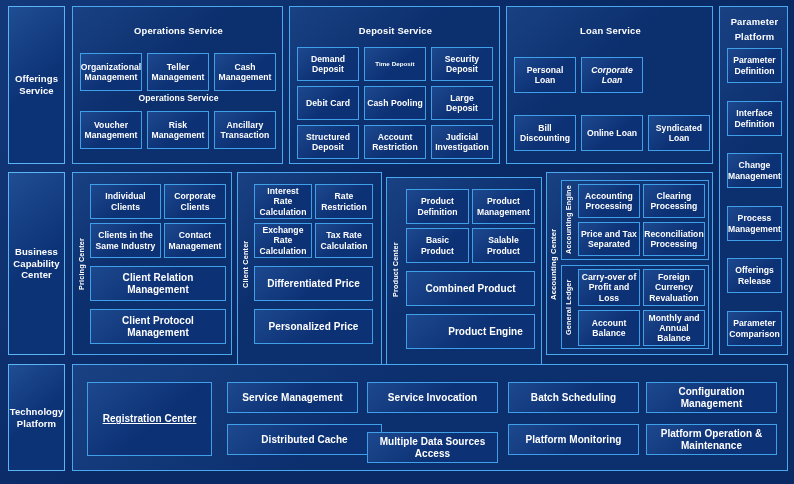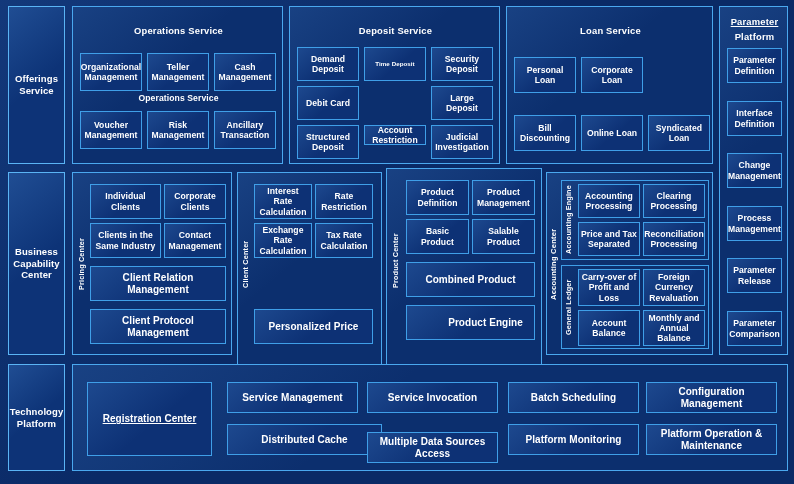--- a/index.html
+++ b/index.html
@@ -115,47 +115,48 @@
   </div>
 
   <div class="panel" style="left:289px;top:6px;width:211px;height:158px;">
     <div class="panel-title" style="left:0;top:18px;width:211px;">Deposit Service</div>
 
     <div class="cell" style="left:7px;top:40px;width:62px;height:34px;">Demand Deposit</div>
     <div class="cell tiny" style="left:74px;top:40px;width:62px;height:34px;">Time Deposit</div>
     <div class="cell" style="left:141px;top:40px;width:62px;height:34px;">Security Deposit</div>
 
     <div class="cell" style="left:7px;top:79px;width:62px;height:34px;">Debit Card</div>
+    <div class="cell" style="left:74px;top:79px;width:62px;height:34px;">Cash Pooling</div>
     <div class="cell" style="left:141px;top:79px;width:62px;height:34px;">Large Deposit</div>
 
     <div class="cell" style="left:7px;top:118px;width:62px;height:34px;">Structured Deposit</div>
-    <div class="cell" style="left:74px;top:118px;width:62px;height:20px;">Account Restriction</div>
+    <div class="cell" style="left:74px;top:118px;width:62px;height:34px;">Account Restriction</div>
     <div class="cell" style="left:141px;top:118px;width:62px;height:34px;">Judicial Investigation</div>
   </div>
 
   <div class="panel" style="left:506px;top:6px;width:207px;height:158px;">
     <div class="panel-title" style="left:0;top:18px;width:207px;">Loan Service</div>
 
     <div class="cell" style="left:7px;top:50px;width:62px;height:36px;">Personal Loan</div>
-    <div class="cell" style="left:74px;top:50px;width:62px;height:36px;">Corporate Loan</div>
+    <div class="cell" style="left:74px;top:50px;width:62px;height:36px;font-style:italic;">Corporate Loan</div>
 
     <div class="cell" style="left:7px;top:108px;width:62px;height:36px;">Bill Discounting</div>
     <div class="cell" style="left:74px;top:108px;width:62px;height:36px;">Online Loan</div>
     <div class="cell" style="left:141px;top:108px;width:62px;height:36px;">Syndicated Loan</div>
   </div>
 
   <div class="panel" style="left:719px;top:6px;width:69px;height:349px;">
-    <div class="panel-title" style="left:0;top:9px;width:69px;text-decoration:underline;">Parameter</div>
+    <div class="panel-title" style="left:0;top:9px;width:69px;">Parameter</div>
     <div class="panel-title" style="left:0;top:24px;width:69px;">Platform</div>
 
     <div class="cell" style="left:7px;top:41px;width:55px;height:35px;">Parameter Definition</div>
     <div class="cell" style="left:7px;top:94px;width:55px;height:35px;">Interface Definition</div>
     <div class="cell" style="left:7px;top:146px;width:55px;height:35px;">Change Management</div>
     <div class="cell" style="left:7px;top:199px;width:55px;height:35px;">Process Management</div>
-    <div class="cell" style="left:7px;top:251px;width:55px;height:35px;">Parameter Release</div>
+    <div class="cell" style="left:7px;top:251px;width:55px;height:35px;">Offerings Release</div>
     <div class="cell" style="left:7px;top:304px;width:55px;height:35px;">Parameter Comparison</div>
   </div>
 
   <div class="labelbox" style="left:8px;top:172px;width:57px;height:183px;">
     <span>Business Capability Center</span>
   </div>
 
   <div class="panel" style="left:72px;top:172px;width:160px;height:183px;">
     <div class="vlabel" style="left:2px;top:0;width:12px;height:183px;">Pricing Center</div>
 
@@ -167,24 +168,25 @@
     <div class="cell wide" style="left:17px;top:136px;width:136px;height:35px;">Client Protocol Management</div>
   </div>
 
   <div class="panel" style="left:237px;top:172px;width:145px;height:211px;">
     <div class="vlabel" style="left:1px;top:0;width:12px;height:183px;">Client Center</div>
 
     <div class="cell" style="left:16px;top:11px;width:58px;height:35px;">Interest Rate Calculation</div>
     <div class="cell" style="left:77px;top:11px;width:58px;height:35px;">Rate Restriction</div>
     <div class="cell" style="left:16px;top:50px;width:58px;height:35px;">Exchange Rate Calculation</div>
     <div class="cell" style="left:77px;top:50px;width:58px;height:35px;">Tax Rate Calculation</div>
+    <div class="cell wide" style="left:16px;top:93px;width:119px;height:35px;">Differentiated Price</div>
     <div class="cell wide" style="left:16px;top:136px;width:119px;height:35px;">Personalized Price</div>
   </div>
 
-  <div class="panel" style="left:386px;top:168px;width:156px;height:229px;">
+  <div class="panel" style="left:386px;top:177px;width:156px;height:229px;">
     <div class="vlabel" style="left:2px;top:0;width:12px;height:183px;">Product Center</div>
 
     <div class="cell" style="left:19px;top:11px;width:63px;height:35px;">Product Definition</div>
     <div class="cell" style="left:85px;top:11px;width:63px;height:35px;">Product Management</div>
     <div class="cell" style="left:19px;top:50px;width:63px;height:35px;">Basic Product</div>
     <div class="cell" style="left:85px;top:50px;width:63px;height:35px;">Salable Product</div>
     <div class="cell wide" style="left:19px;top:93px;width:129px;height:35px;">Combined Product</div>
     <div class="cell wide" style="left:19px;top:136px;width:129px;height:35px;padding-left:32px;">Product Engine</div>
   </div>
 

